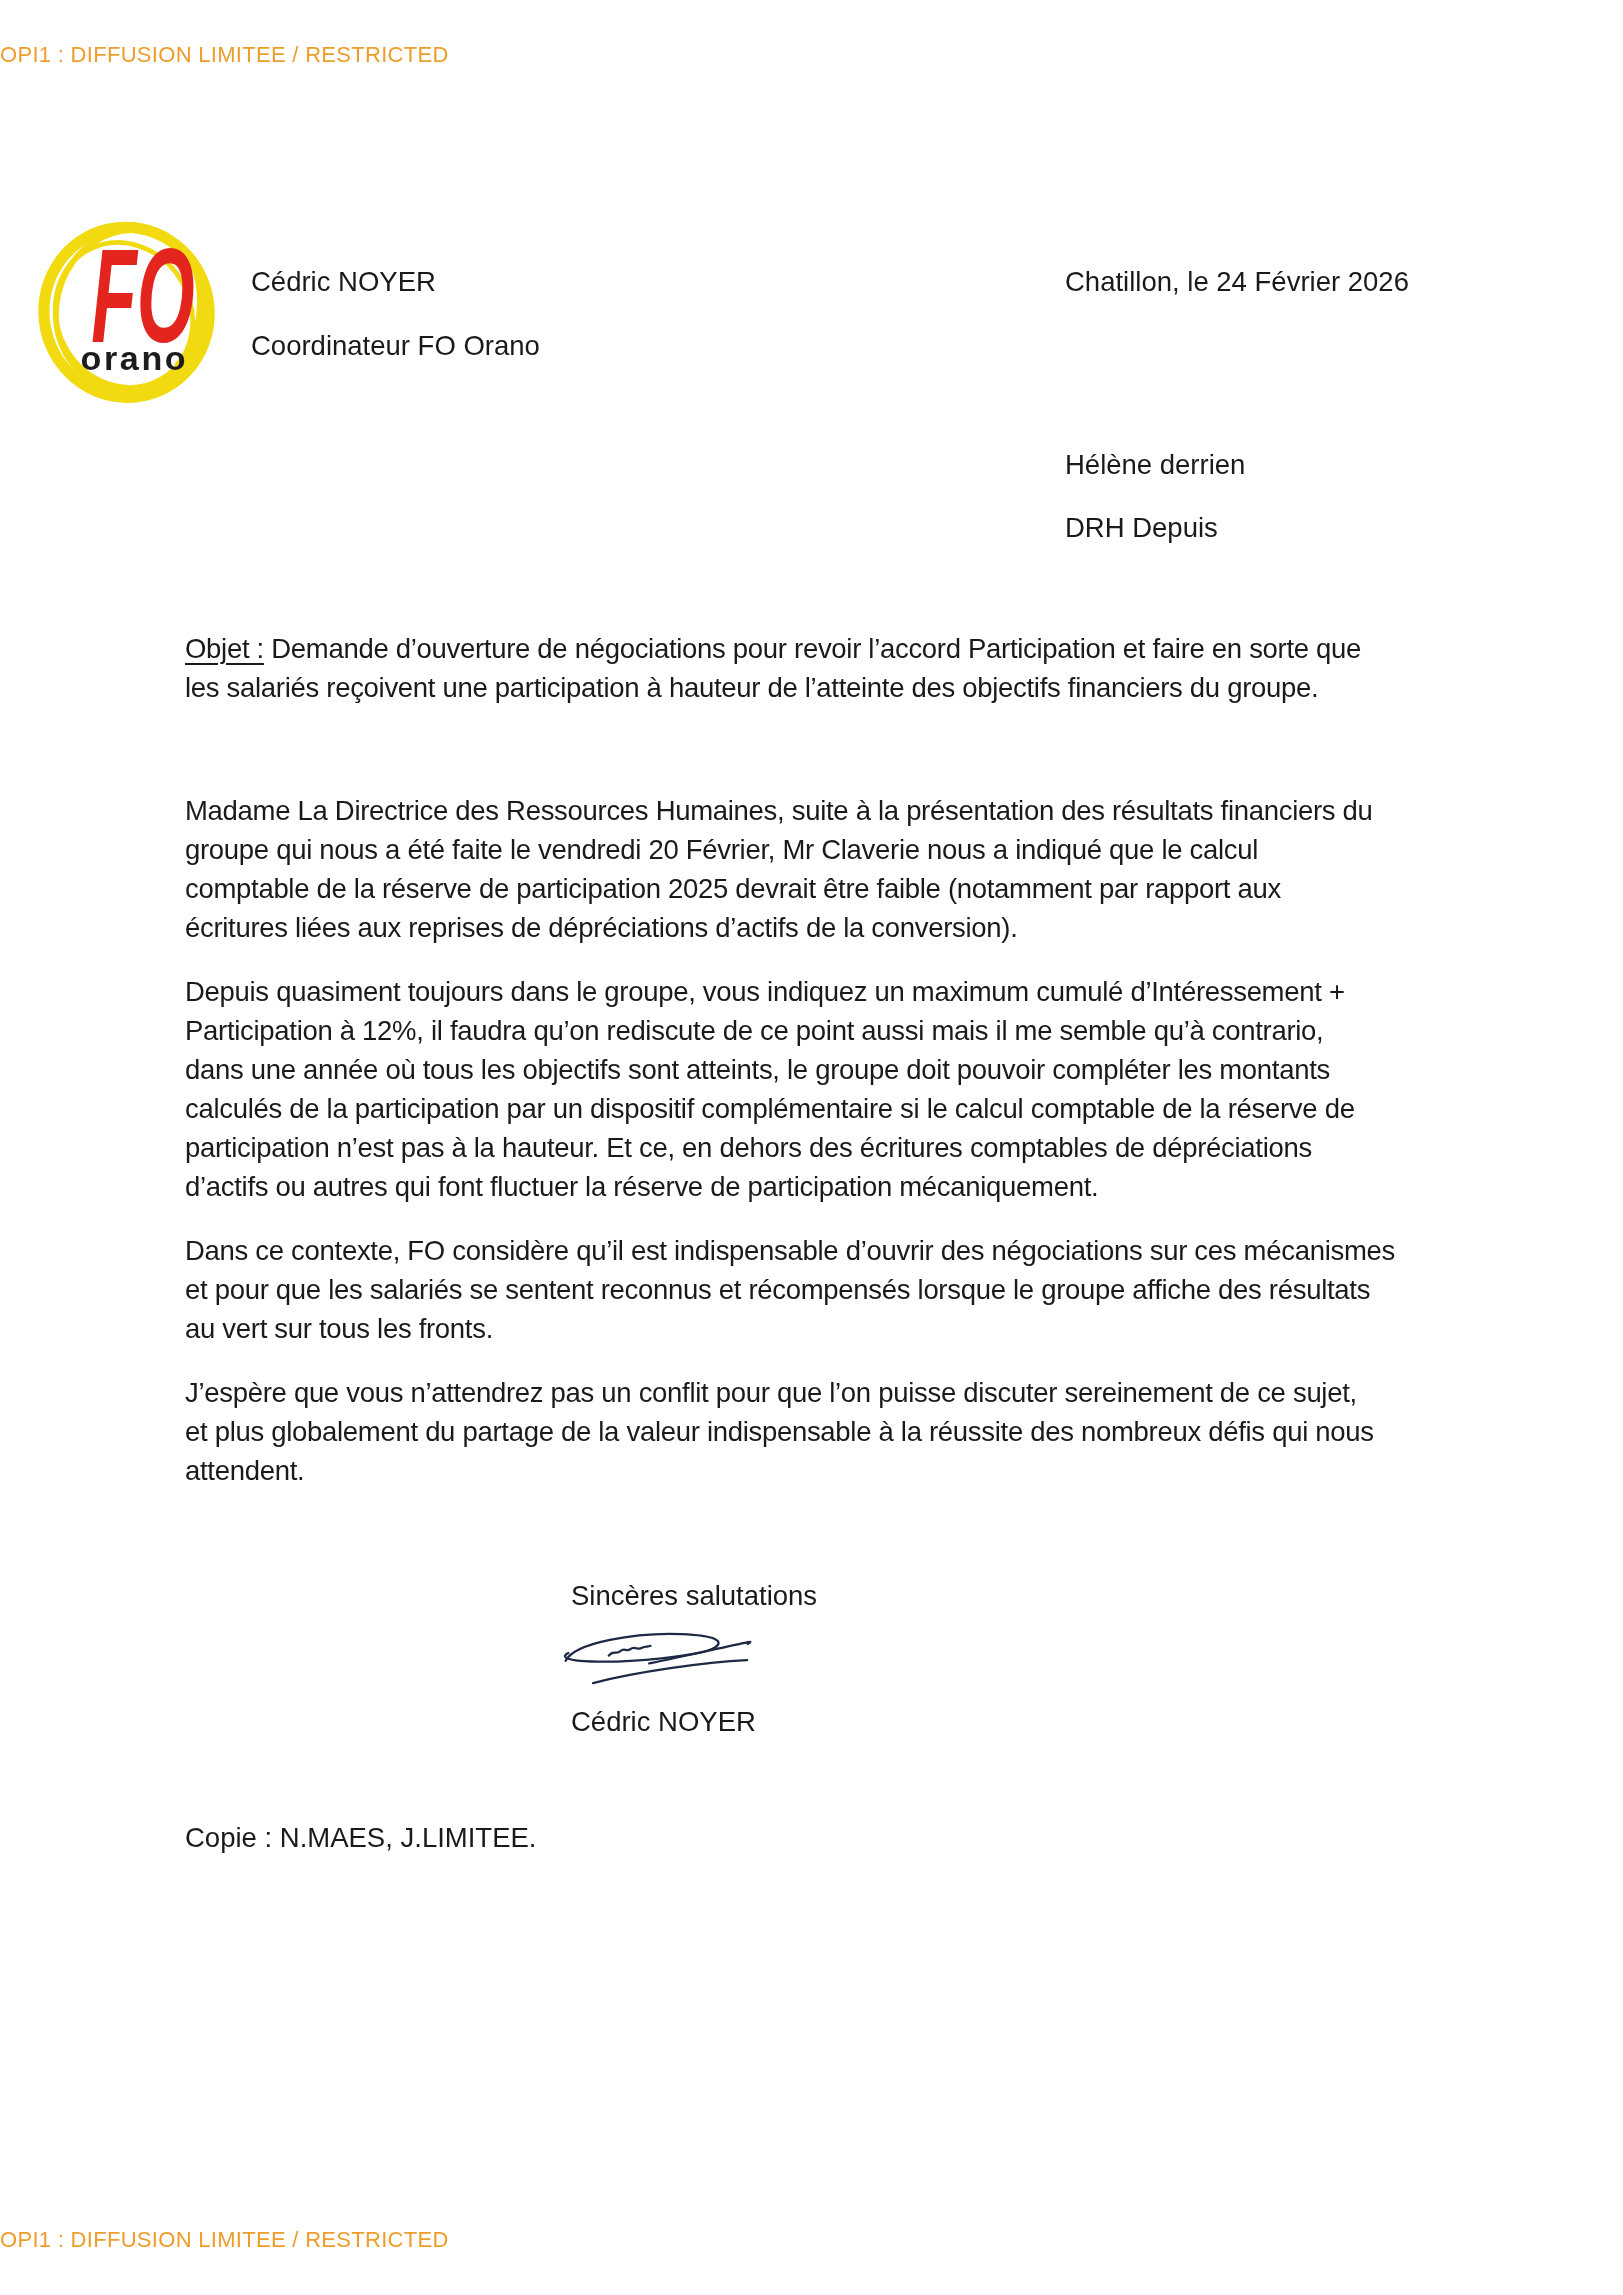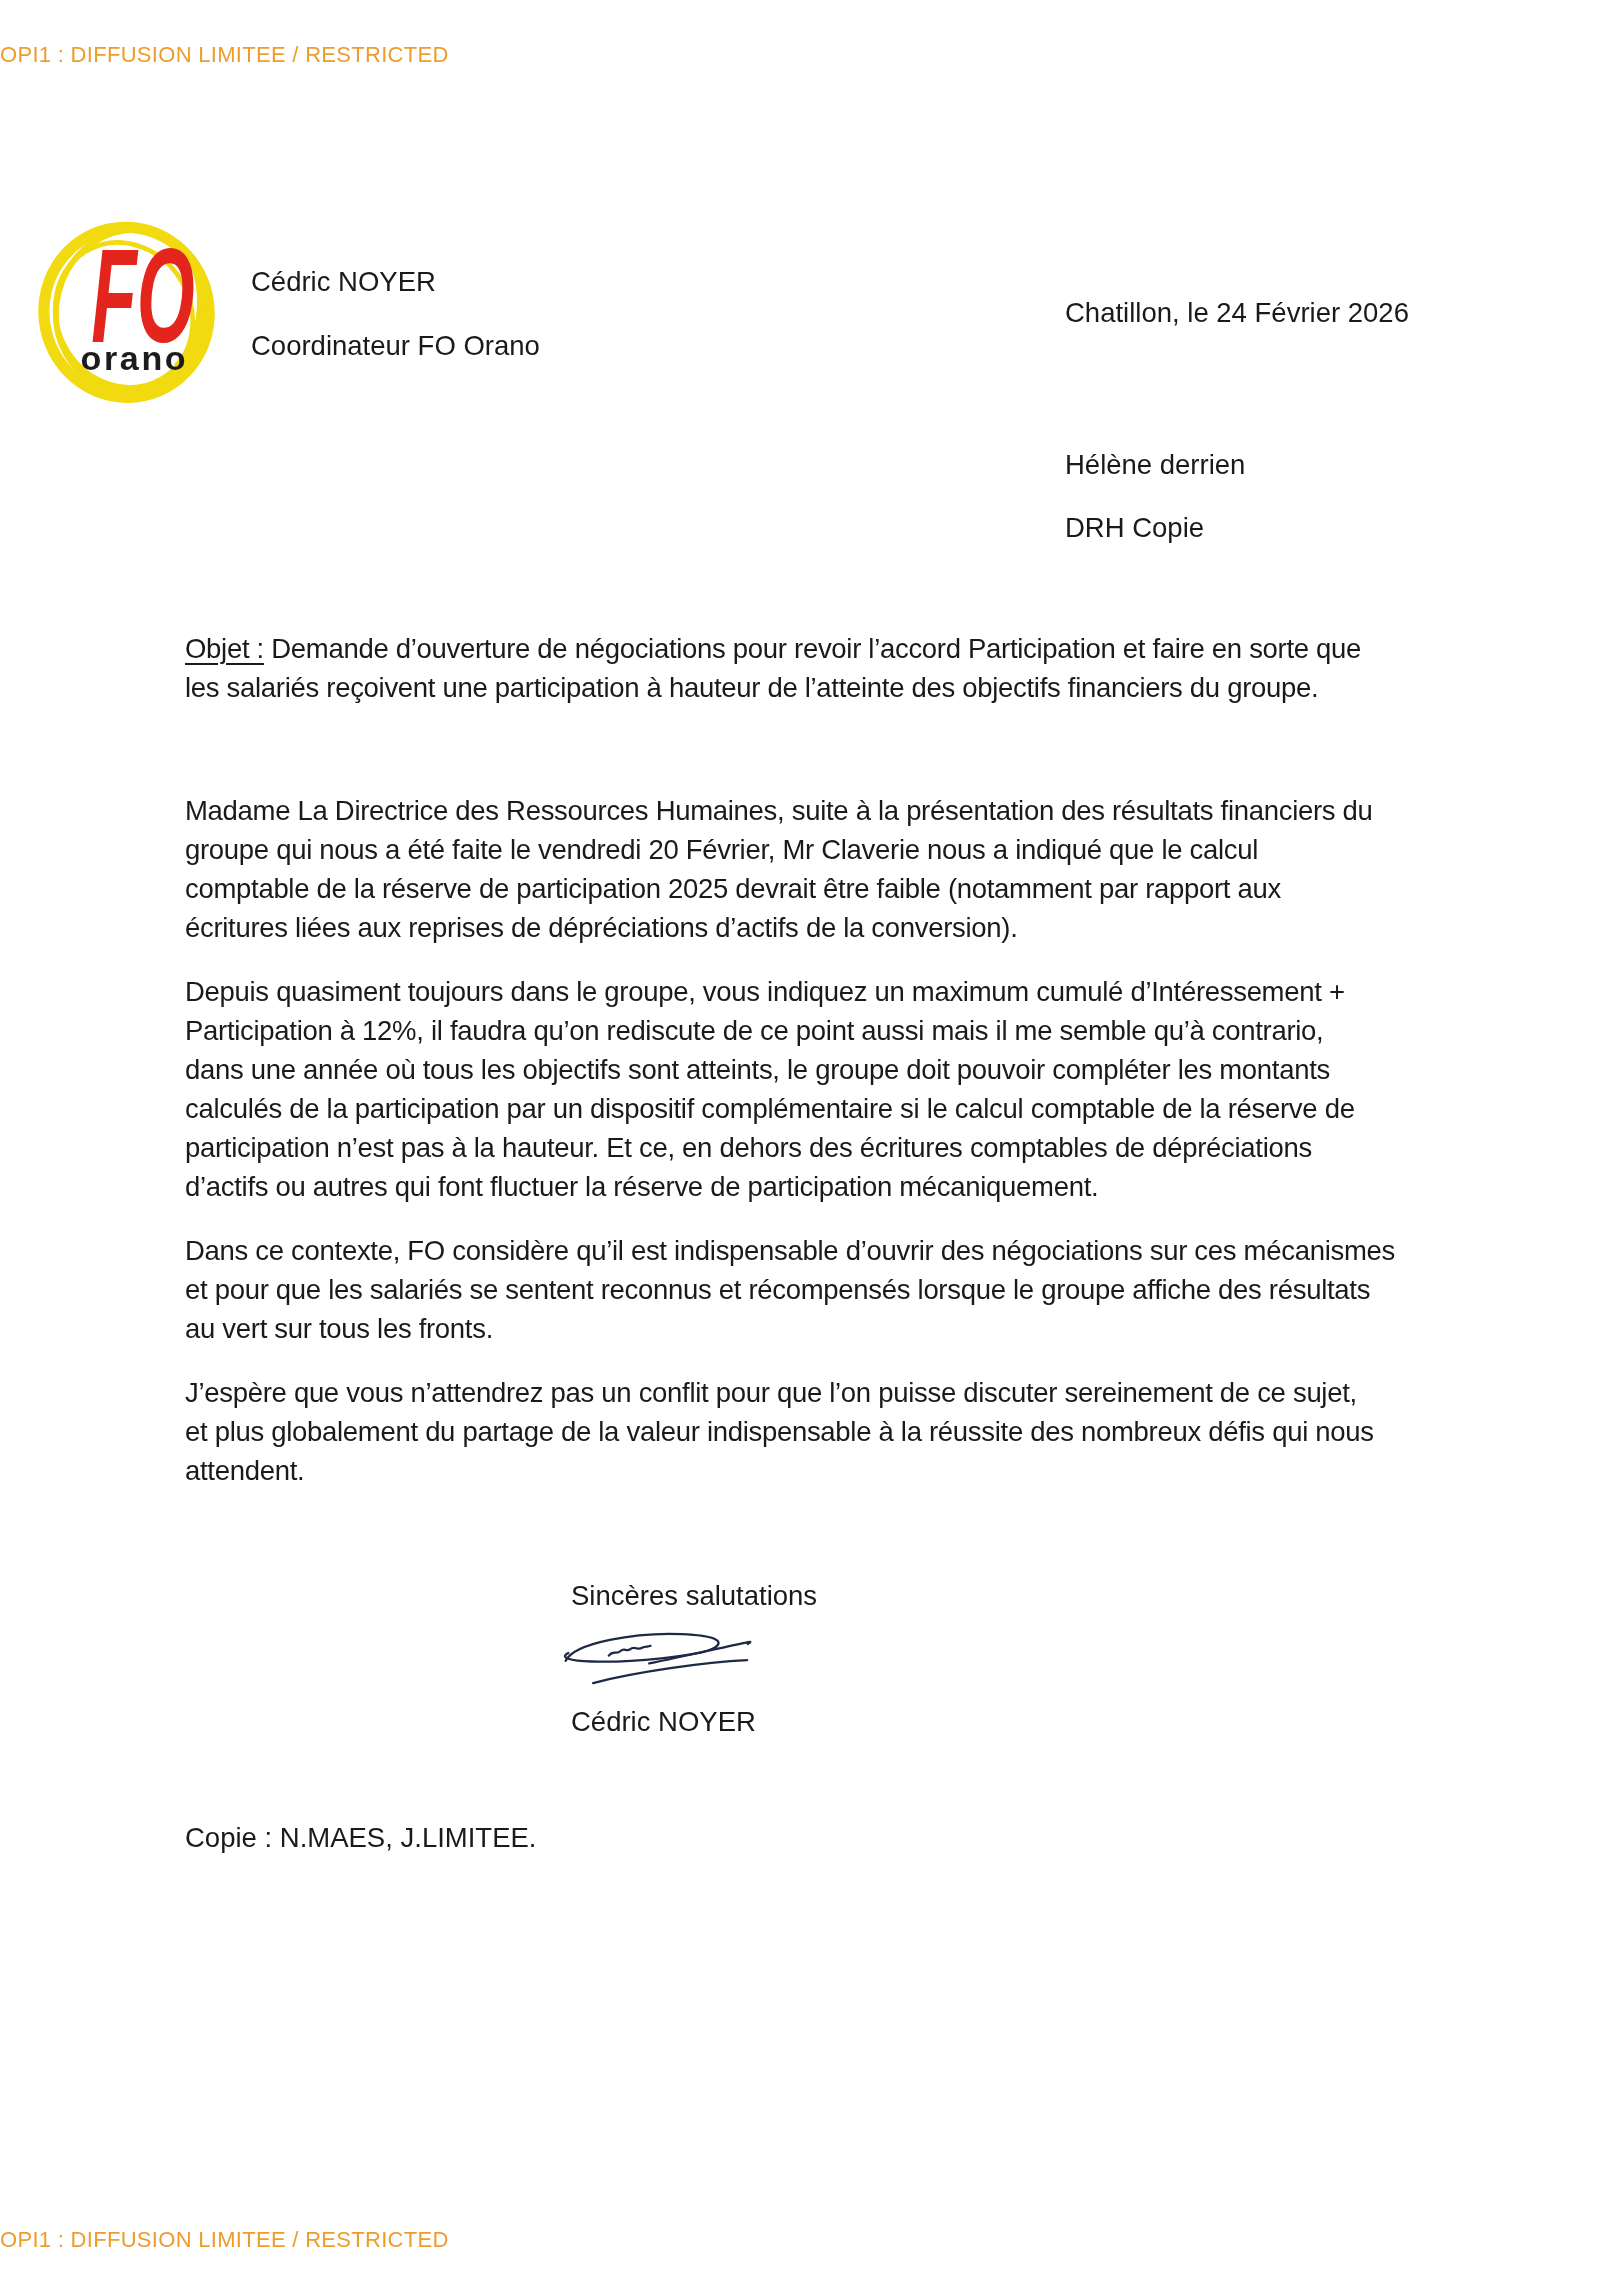--- a/index.html
+++ b/index.html
@@ -15,21 +15,21 @@
   }
   .classification.header{top:42px;}
   .classification.footer{top:2227px;}
 
   .logo{position:absolute;left:36px;top:216px;width:185px;height:190px;}
   .logo svg{width:100%;height:100%;display:block;}
 
   .sender{position:absolute;left:251px;top:262px;font-size:27.5px;line-height:39px;}
   .sender div{margin-bottom:25px;}
 
-  .dateline{position:absolute;left:1065px;top:262px;font-size:27.5px;line-height:39px;margin-top:31px;}
+  .dateline{position:absolute;left:1065px;top:262px;font-size:27.5px;line-height:39px;}
 
   .recipient{position:absolute;left:1065px;top:445px;font-size:27.5px;line-height:39px;}
   .recipient div{margin-bottom:24px;}
 
   .body-text{
     position:absolute;left:185px;top:629px;width:1374px;
     font-size:27.5px;line-height:39px;letter-spacing:-0.3px;
   }
   .body-text p{margin:0 0 25px 0;white-space:pre;}
   .body-text p.subject{margin-bottom:84px;}
@@ -62,21 +62,21 @@
 
   <div class="sender">
     <div>Cédric NOYER</div>
     <div>Coordinateur FO Orano</div>
   </div>
 
   <div class="dateline">Chatillon, le 24 Février 2026</div>
 
   <div class="recipient">
     <div>Hélène derrien</div>
-    <div>DRH Copie</div>
+    <div>DRH Depuis</div>
   </div>
 
   <div class="body-text">
     <p class="subject"><span class="subject-label">Objet :</span><span> Demande d’ouverture de négociations pour revoir l’accord Participation et faire en sorte que
 les salariés reçoivent une participation à hauteur de l’atteinte des objectifs financiers du groupe.</span></p>
     <p class="para">Madame La Directrice des Ressources Humaines, suite à la présentation des résultats financiers du
 groupe qui nous a été faite le vendredi 20 Février, Mr Claverie nous a indiqué que le calcul
 comptable de la réserve de participation 2025 devrait être faible (notamment par rapport aux
 écritures liées aux reprises de dépréciations d’actifs de la conversion).</p>
     <p class="para">Depuis quasiment toujours dans le groupe, vous indiquez un maximum cumulé d’Intéressement +

